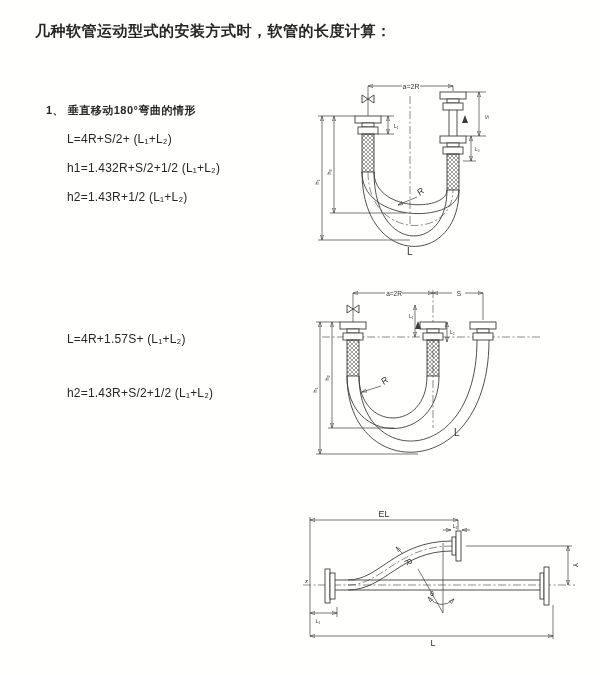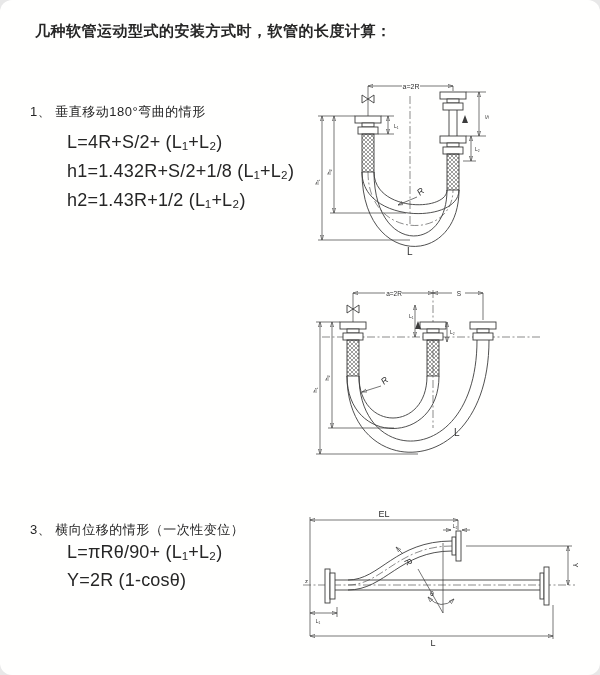--- a/index.html
+++ b/index.html
@@ -1,51 +1,49 @@
 <!DOCTYPE html>
 <html><head>
 <meta charset="utf-8">
 <style>
   html,body{margin:0;padding:0;background:#e8e8e8;}
   #page{
     position:relative;width:600px;height:675px;background:#fffffe;
     font-family:"Liberation Sans","DejaVu Sans",sans-serif;color:#262626;
     overflow:hidden;
-    border-radius:12px;
   }
   .title{position:absolute;left:35px;top:22px;font-size:15px;font-weight:600;letter-spacing:.5px;}
-  .heading{position:absolute;left:30px;font-size:13px;font-weight:400;letter-spacing:.5px;}
-  .formula{position:absolute;left:67px;font-size:18px;font-weight:500;letter-spacing:.2px;white-space:pre;}
+  .heading{position:absolute;left:46px;font-size:11px;font-weight:700;letter-spacing:.5px;}
+  .formula{position:absolute;left:67px;font-size:12px;font-weight:500;letter-spacing:.2px;white-space:pre;}
   svg{position:absolute;overflow:visible;}
   svg line,svg path,svg rect,svg polyline{stroke:#3c3c3c;fill:none;}
   svg text{fill:#2e2e2e;stroke:none;font-family:"Liberation Sans","DejaVu Sans",sans-serif;}
   .thin{stroke-width:.7;}
   .med{stroke-width:.9;}
   .cl{stroke-width:.6;stroke-dasharray:8 2.5 2 2.5;}
   .fillrect{fill:#fffffe;stroke:#3c3c3c;stroke-width:.9;}
   .braid{fill:url(#hp1);stroke:#3c3c3c;stroke-width:.9;}
   .braid2{fill:url(#hp2);stroke:#3c3c3c;stroke-width:.9;}
   .arrfill{fill:#3c3c3c;stroke:none;}
 </style>
 </head>
 <body>
 
 <div id="page">
 
   <div class="title">几种软管运动型式的安装方式时，软管的长度计算：</div>
 
   <div class="heading" style="top:103px">1、 垂直移动180°弯曲的情形</div>
   <div class="formula" style="top:132px">L=4R+S/2+ (L₁+L₂)</div>
-  <div class="formula" style="top:161px">h1=1.432R+S/2+1/8 (L₁+L₂)</div>
+  <div class="formula" style="top:161px">h1=1.432R+S/2+1/2 (L₁+L₂)</div>
   <div class="formula" style="top:190px">h2=1.43R+1/2 (L₁+L₂)</div>
 
-
-  <div class="heading" style="top:521px">3、 横向位移的情形（一次性变位）</div>
-  <div class="formula" style="top:542px">L=πRθ/90+ (L₁+L₂)</div>
-  <div class="formula" style="top:570px">Y=2R (1-cosθ)</div>
+  <div class="formula" style="top:332px">L=4R+1.57S+ (L₁+L₂)</div>
+  <div class="formula" style="top:386px">h2=1.43R+S/2+1/2 (L₁+L₂)</div>
+
 
   <svg style="left:316px;top:72px" width="212" height="186" viewBox="0 0 212 186">
     <defs>
       <pattern id="hp1" width="4" height="4" patternUnits="userSpaceOnUse">
         <path d="M0,4 L4,0 M0,0 L4,4" stroke="#4a4a4a" stroke-width="0.5"></path>
       </pattern>
       <marker id="ar1" viewBox="0 0 10 10" refX="9" refY="5" markerWidth="8" markerHeight="8" orient="auto-start-reverse">
         <path d="M0,2 L9,5 L0,8 z" fill="#3c3c3c" stroke="none"></path>
       </marker>
     </defs>

